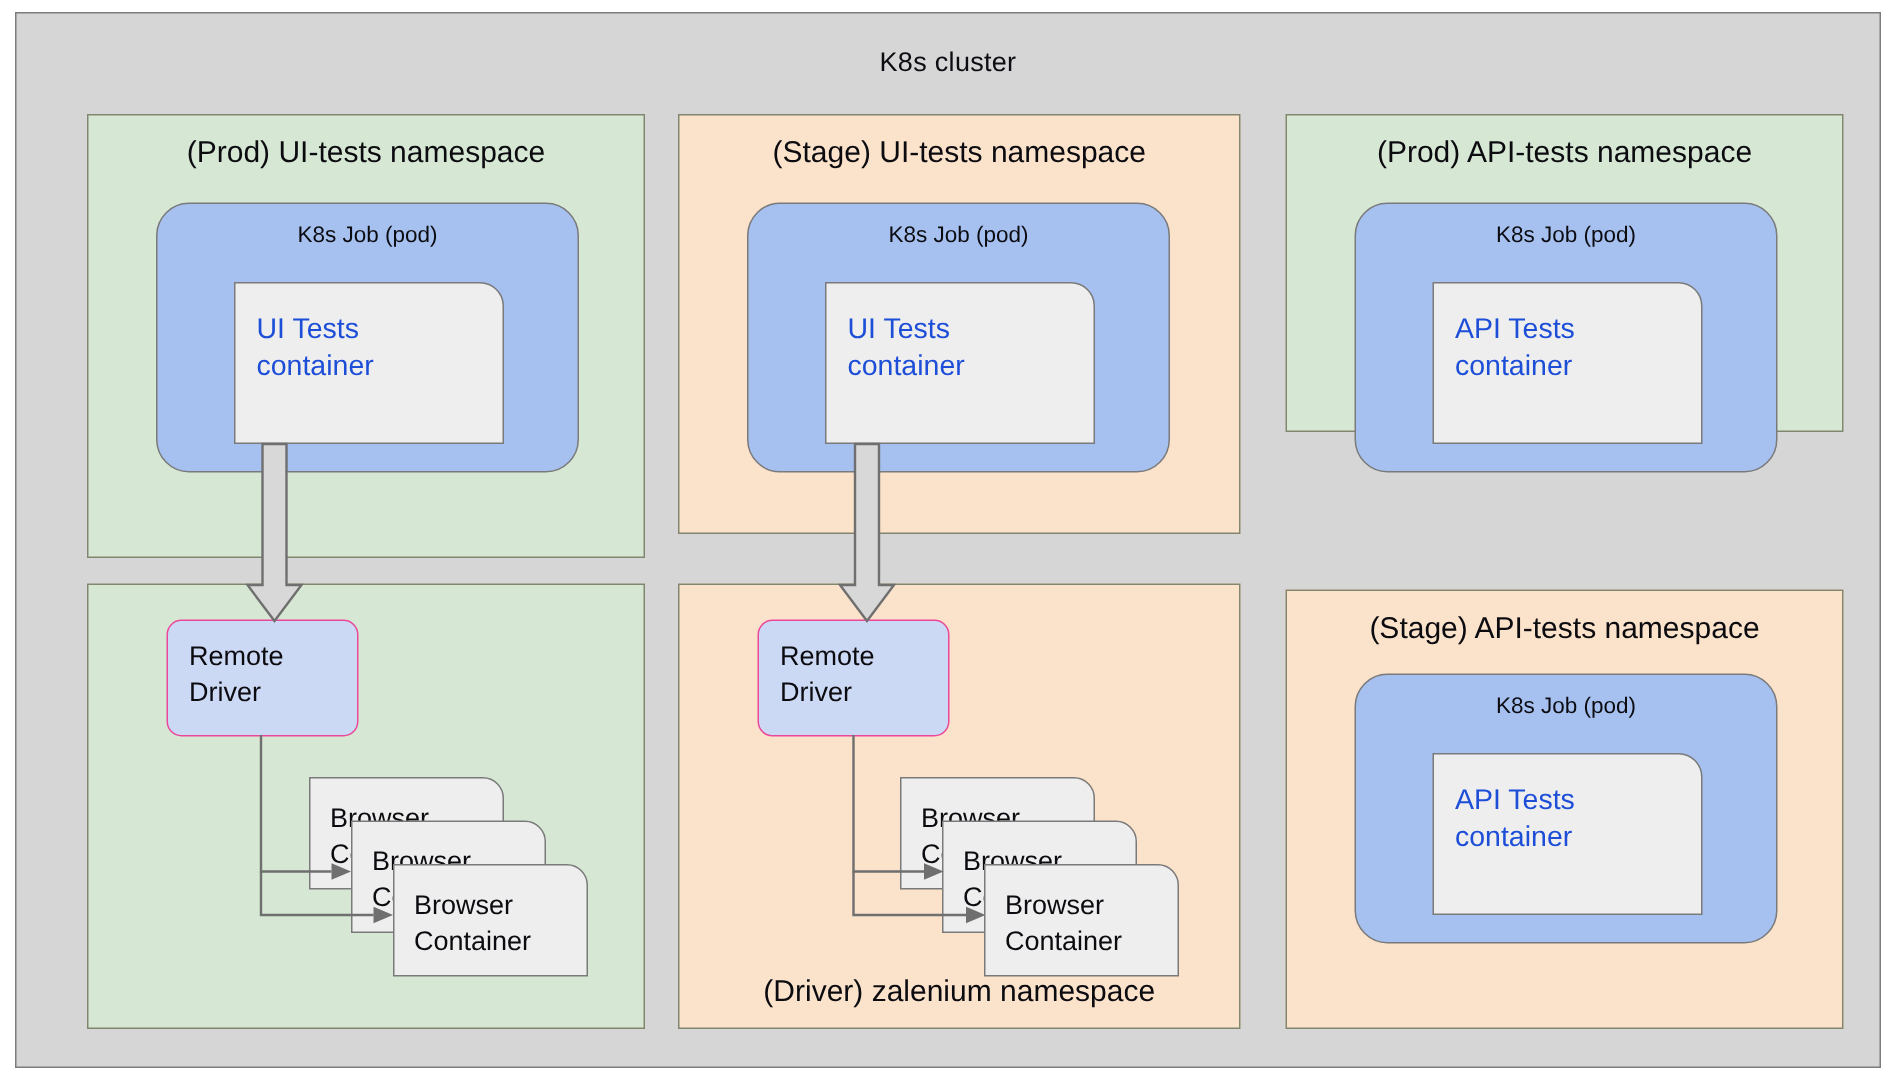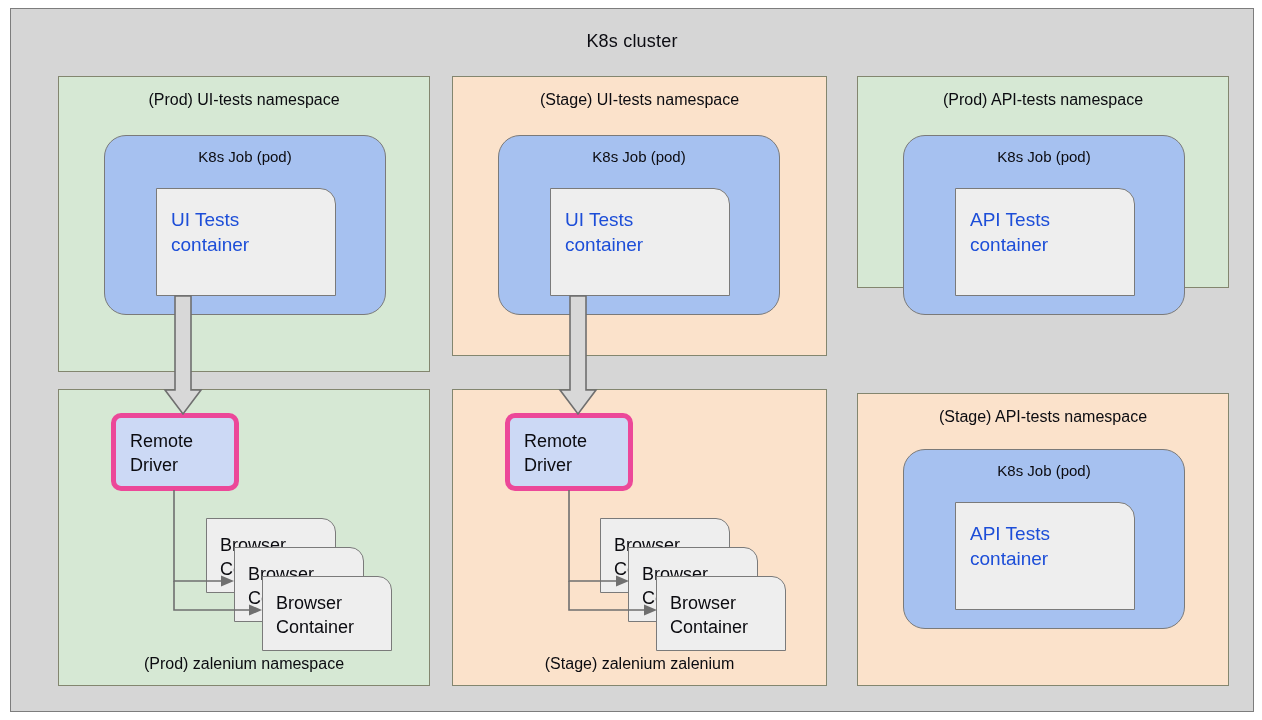--- a/index.html
+++ b/index.html
@@ -33,21 +33,21 @@
 
   
   .ns{
     border:1px solid #83866f;
     box-sizing:border-box;
   }
   .ns.green{background:#d6e8d4;}
   .ns.orange{background:#fbe2cb;}
   .ns-title{
     position:absolute; left:0; width:100%;
-    text-align:center; font-size:16px; color:#0b0b10;
+    text-align:center; font-size:20px; color:#0b0b10;
   }
   .ns-title.top{top:14px;}
   .ns-title.bottom{bottom:12px;}
 
   
   .pod{
     background:#a6c1f0;
     border:1px solid #7a7a7a;
     border-radius:22px;
     box-sizing:border-box;
@@ -65,21 +65,21 @@
     box-sizing:border-box;
     padding:18px 0 0 14px;
     font-size:19px;
     color:#1d4ed8;
     line-height:1.32;
   }
 
   
   .driver{
     background:#ccd9f5;
-    border:5px solid #ec4899;
+    border:1px solid #ec4899;
     border-radius:10px;
     box-sizing:border-box;
     padding:12px 0 0 14px;
     font-size:18px;
     color:#0b0b10;
     line-height:1.32;
   }
 
   
   .bctr{
@@ -147,21 +147,20 @@
     <div class="node pod" style="left:45px;top:55px;width:282px;height:180px;">
       <div class="pod-title">K8s Job (pod)</div>
       <div class="node ctr" style="left:51px;top:52px;width:180px;height:108px;">
         <span class="txt-line">API Tests</span>
         <span class="txt-line">container</span>
       </div>
     </div>
   </div>
 
   <div class="node ns green" style="left:58px;top:389px;width:372px;height:297px;">
-    <div class="ns-title bottom">(Prod) zalenium namespace</div>
 
     <div class="node driver" style="left:52px;top:23px;width:128px;height:78px;">
       <span class="txt-line">Remote</span>
       <span class="txt-line">Driver</span>
     </div>
 
     <div class="node bctr" style="left:147px;top:128px;width:130px;height:75px;">
       <span class="txt-line">Browser</span>
       <span class="txt-line">Container</span>
     </div>
@@ -169,21 +168,21 @@
       <span class="txt-line">Browser</span>
       <span class="txt-line">Container</span>
     </div>
     <div class="node bctr" style="left:203px;top:186px;width:130px;height:75px;">
       <span class="txt-line">Browser</span>
       <span class="txt-line">Container</span>
     </div>
   </div>
 
   <div class="node ns orange" style="left:452px;top:389px;width:375px;height:297px;">
-    <div class="ns-title bottom">(Stage) zalenium zalenium</div>
+    <div class="ns-title bottom">(Driver) zalenium namespace</div>
 
     <div class="node driver" style="left:52px;top:23px;width:128px;height:78px;">
       <span class="txt-line">Remote</span>
       <span class="txt-line">Driver</span>
     </div>
 
     <div class="node bctr" style="left:147px;top:128px;width:130px;height:75px;">
       <span class="txt-line">Browser</span>
       <span class="txt-line">Container</span>
     </div>

